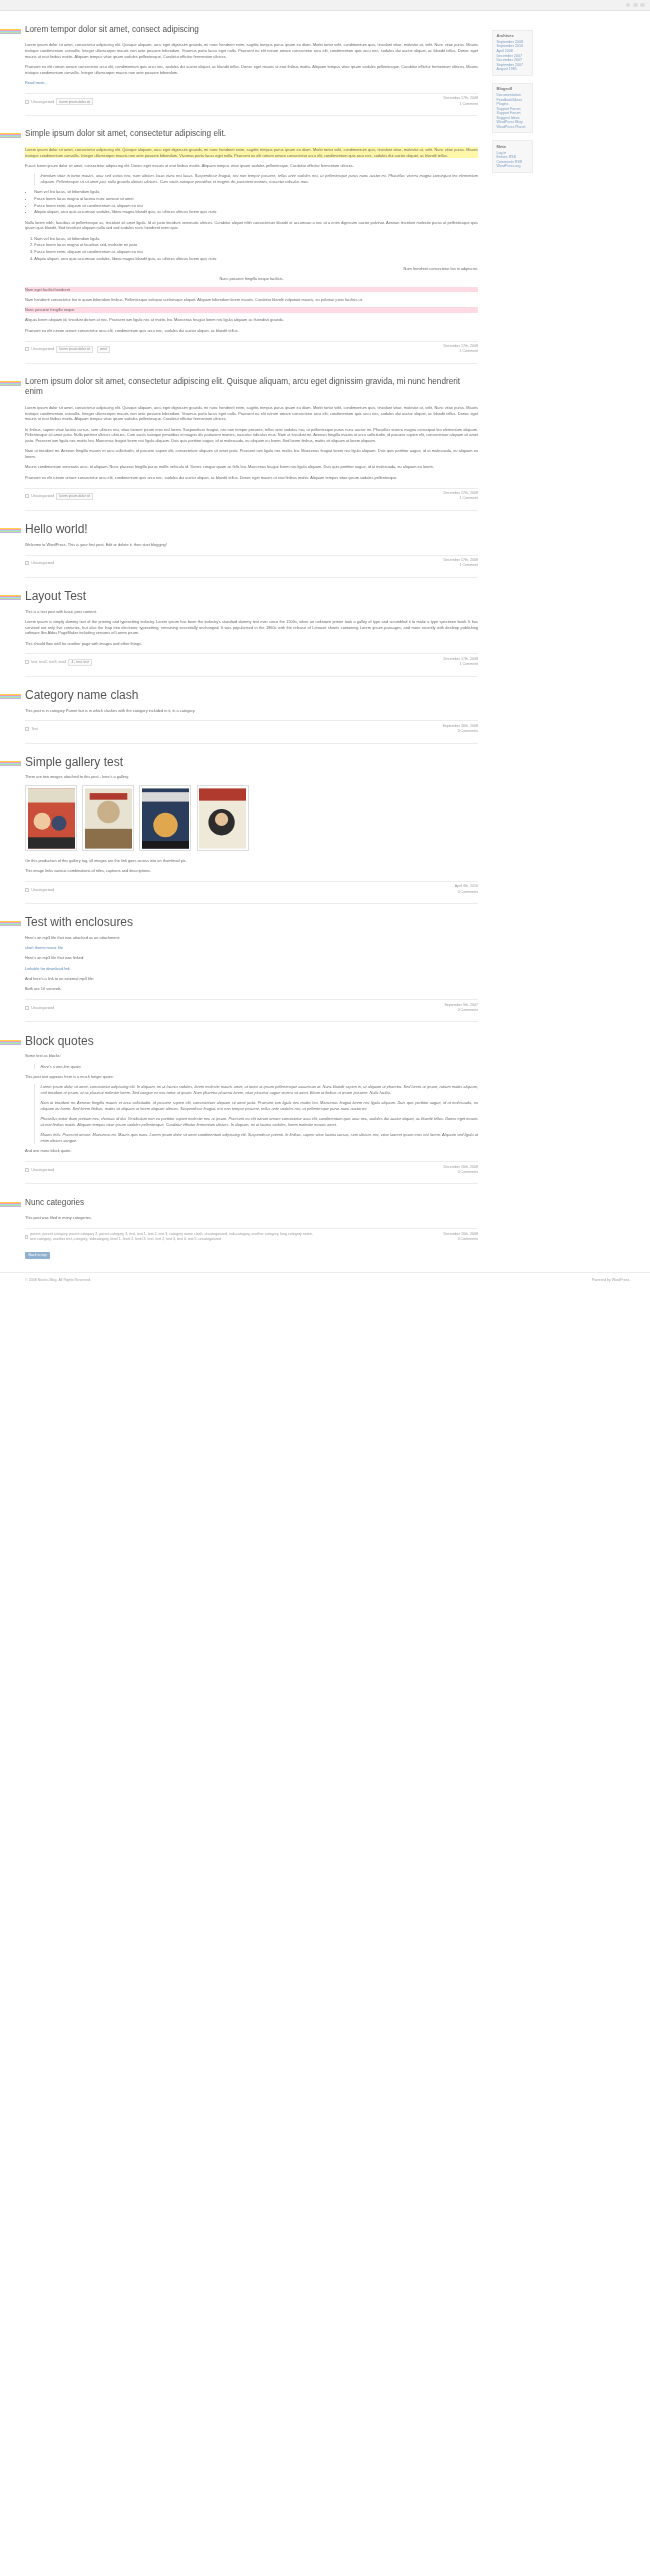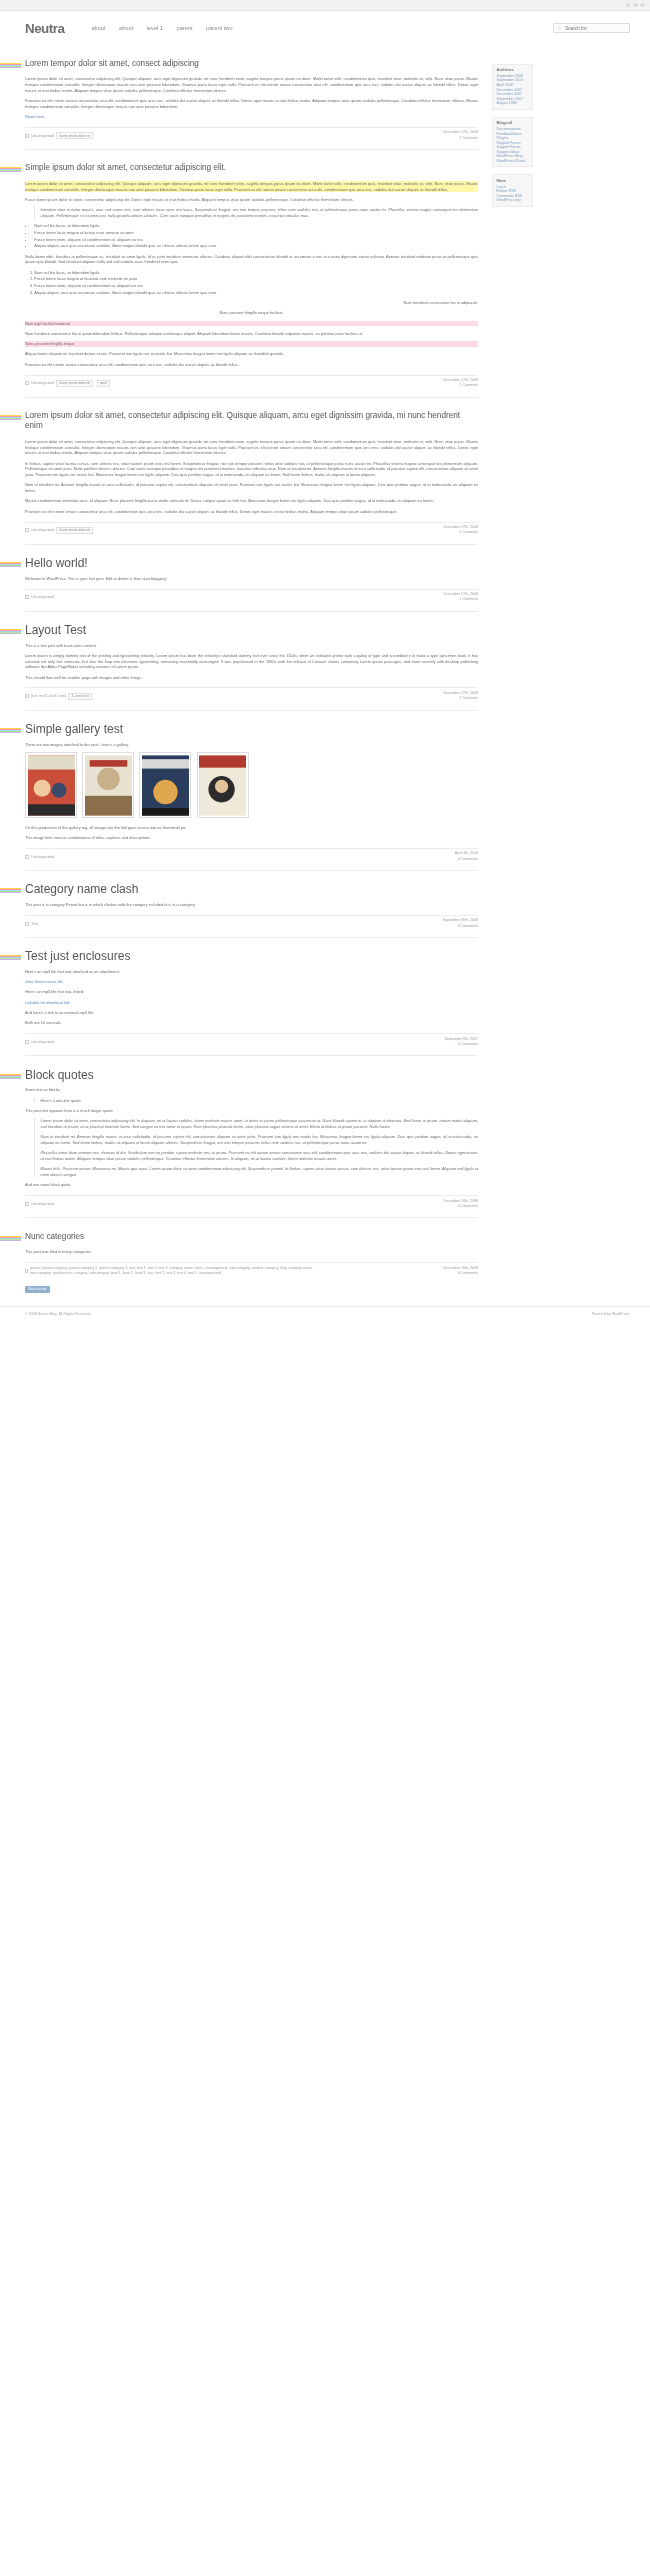--- a/index.html
+++ b/index.html
@@ -151,37 +151,20 @@
 <body>
 
 <div class="page">
 
   <div class="topbar">
     <span class="dot"></span>
     <span class="dot"></span>
     <span class="dot"></span>
   </div>
 
-  <div class="header">
-    <div class="logo">Neutra</div>
-    <div class="nav">
-      <a href="#">about</a>
-      <a href="#">about</a>
-      <a href="#">level 1</a>
-      <a href="#">parent</a>
-      <a href="#">parent two</a>
-    </div>
-    <div class="searchwrap">
-      <svg class="search-ico" viewBox="0 0 16 16">
-        <circle cx="6.5" cy="6.5" r="5" fill="none" stroke="#999" stroke-width="1.6"></circle>
-        <line x1="10.5" y1="10.5" x2="15" y2="15" stroke="#999" stroke-width="1.6"></line>
-      </svg>
-      <input type="text" placeholder="Search for:" style="">
-    </div>
-  </div>
 
   <div class="wrap">
 
     <div class="content">
 
       <div class="article">
         <div class="stripe">
           <i style="background:#ffd24a"></i>
             <i style="background:#ff9aa6"></i>
             <i style="background:#9fd7f0"></i>
@@ -326,20 +309,44 @@
         </div>
         <div class="meta">
           <div class="left">
             <span class="cat-ico"></span>
             <span>test, test2, test3, test4</span>
             <span class="tagchip">4 - test, test</span>
           </div>
           <div class="right">
             <div>December 17th, 2008</div>
             <div>1 Comment</div>
+          </div>
+        </div>
+      </div>
+
+      <div class="article">
+        <div class="stripe">
+          <i style="background:#ffd24a"></i>
+            <i style="background:#ff9aa6"></i>
+            <i style="background:#9fd7f0"></i>
+            <i style="background:#b6e39a"></i>
+            <i style="background:#c9b3e4"></i>
+        </div>
+        <h2 class="art-title small">Category name clash</h2>
+        <div class="art-body">
+          <p>This post is in category Parent but is in which clashes with the category included in it, in a category.</p>
+        </div>
+        <div class="meta">
+          <div class="left">
+            <span class="cat-ico"></span>
+            <span>Test</span>
+          </div>
+          <div class="right">
+            <div>September 30th, 2008</div>
+            <div>0 Comments</div>
           </div>
         </div>
       </div>
 
       <div class="article">
         <div class="stripe">
           <i style="background:#ffd24a"></i>
             <i style="background:#ff9aa6"></i>
             <i style="background:#9fd7f0"></i>
             <i style="background:#b6e39a"></i>
@@ -399,45 +406,21 @@
       </div>
 
       <div class="article">
         <div class="stripe">
           <i style="background:#ffd24a"></i>
             <i style="background:#ff9aa6"></i>
             <i style="background:#9fd7f0"></i>
             <i style="background:#b6e39a"></i>
             <i style="background:#c9b3e4"></i>
         </div>
-        <h2 class="art-title small">Category name clash</h2>
-        <div class="art-body">
-          <p>This post is in category Parent but is in which clashes with the category included in it, in a category.</p>
-        </div>
-        <div class="meta">
-          <div class="left">
-            <span class="cat-ico"></span>
-            <span>Test</span>
-          </div>
-          <div class="right">
-            <div>September 30th, 2008</div>
-            <div>0 Comments</div>
-          </div>
-        </div>
-      </div>
-
-      <div class="article">
-        <div class="stripe">
-          <i style="background:#ffd24a"></i>
-            <i style="background:#ff9aa6"></i>
-            <i style="background:#9fd7f0"></i>
-            <i style="background:#b6e39a"></i>
-            <i style="background:#c9b3e4"></i>
-        </div>
-        <h2 class="art-title small">Test just enclosures</h2>
+        <h2 class="art-title small">Test with enclosures</h2>
         <div class="art-body">
           <p>Here's an mp3 file that was attached as an attachment:</p>
           <p><a href="#">short theme music file</a></p>
           <p>Here's an mp3 file that was linked:</p>
           <p><a href="#">Linkable for download link</a></p>
           <p>And here's a link to an external mp3 file:</p>
           <p>Both are 10 seconds.</p>
         </div>
         <div class="meta">
           <div class="left">

